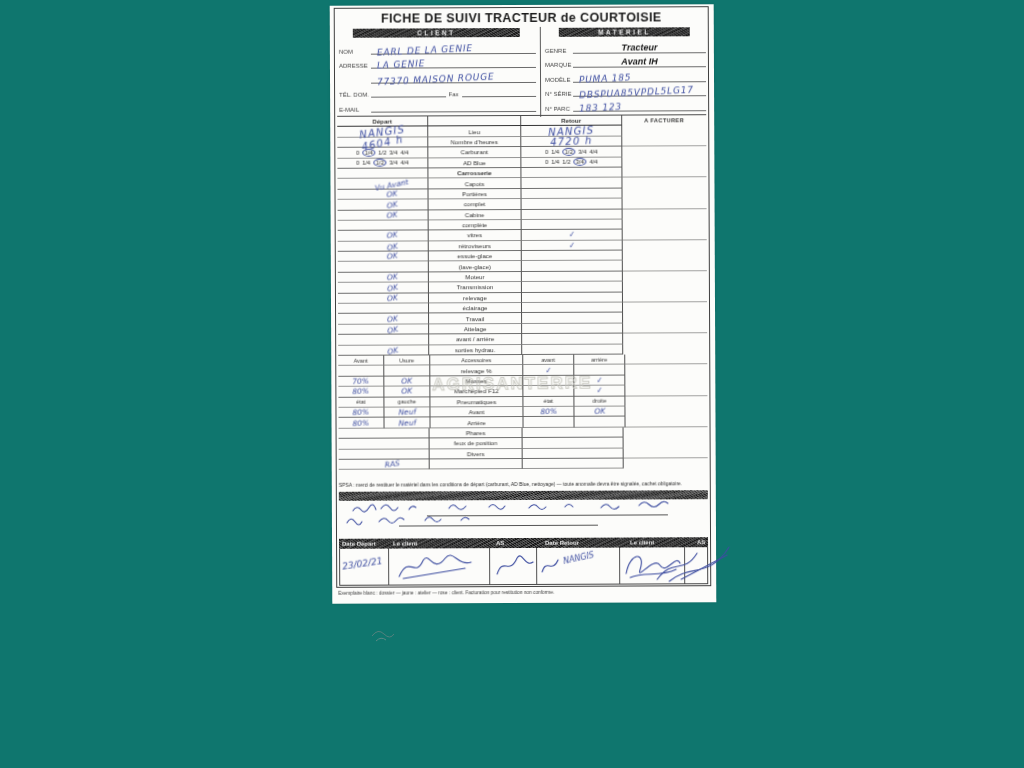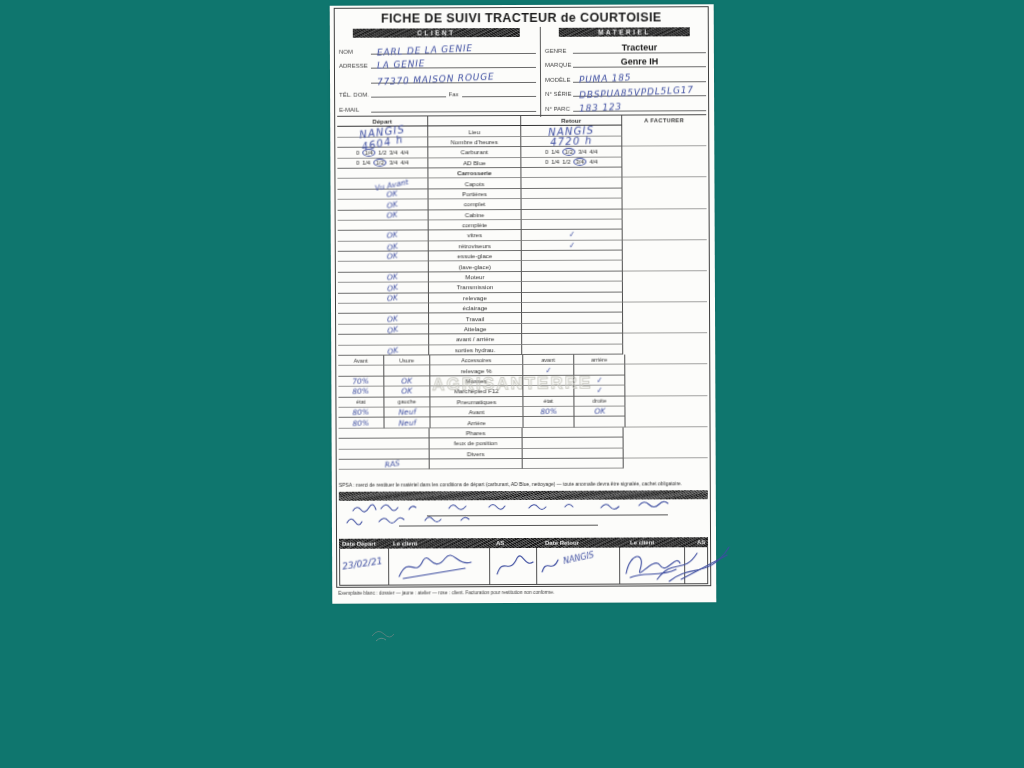--- a/index.html
+++ b/index.html
@@ -26,21 +26,21 @@
   .frow{display:flex;align-items:flex-end;height:14.5px;font-size:6px;color:#3f3f3f;}
   .flabel{width:32px;flex:none;white-space:nowrap;padding-left:2px;text-transform:uppercase;}
   .flabel2{flex:none;white-space:nowrap;padding:0 3px;}
   .fline{flex:1;border-bottom:1px solid #6b6b6b;position:relative;height:11px;}
   .id-right .flabel{width:28px;}
 
   
   .hw{font-family:"DejaVu Sans",sans-serif;font-style:italic;color:var(--ink);
       filter:blur(.45px);display:inline-block;transform:rotate(-2.5deg);white-space:nowrap;}
   .fline .hw{position:absolute;left:6px;bottom:-2px;font-size:9px;letter-spacing:.8px;text-transform:uppercase;}
-  .pv{position:absolute;left:0;right:0;bottom:0;text-align:center;font-size:9px;font-weight:bold;color:#161616;}
+  .pv{position:absolute;left:0;right:0;bottom:0;text-align:center;font-size:9px;font-weight:bold;color:#161616;font-style:italic;}
 
   
   .tbl{position:absolute;top:107px;left:2px;right:2px;border-top:1px solid #4a4a4a;}
   .trow{display:flex;height:10.4px;font-size:6.2px;color:#333;align-items:stretch;}
   .trow>div{border-bottom:1px solid rgba(25,25,25,.62);display:flex;align-items:center;justify-content:center;
             overflow:visible;position:relative;}
   .trow:nth-child(even)>div{border-bottom-color:rgba(25,25,25,.45);}
   .c-dep{width:90px;flex:none;border-right:1px solid #4f4f4f;}
   .c-lab{width:92px;flex:none;border-right:1px solid #4f4f4f;text-align:center;}
   .c-ret{width:100px;flex:none;border-right:1px solid #4f4f4f;}
@@ -147,21 +147,21 @@
           <div>
               <div class="frow">
                 <span class="flabel">Genre</span>
                 <span class="fline">
                   <span class="pv">Tracteur</span>
                 </span>
               </div>
               <div class="frow">
                 <span class="flabel">Marque</span>
                 <span class="fline">
-                  <span class="pv">Genre IH</span>
+                  <span class="pv">Avant IH</span>
                 </span>
               </div>
               <div class="frow">
                 <span class="flabel">Modèle</span>
                 <span class="fline">
                   <span class="hw">PUMA 185</span>
                 </span>
               </div>
               <div class="frow">
                 <span class="flabel">N° série</span>

